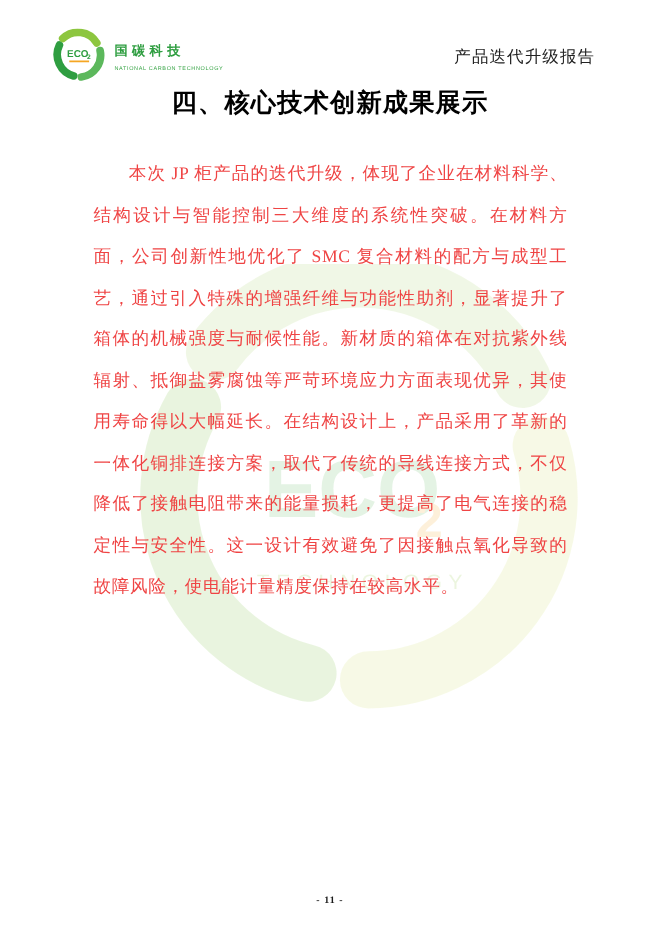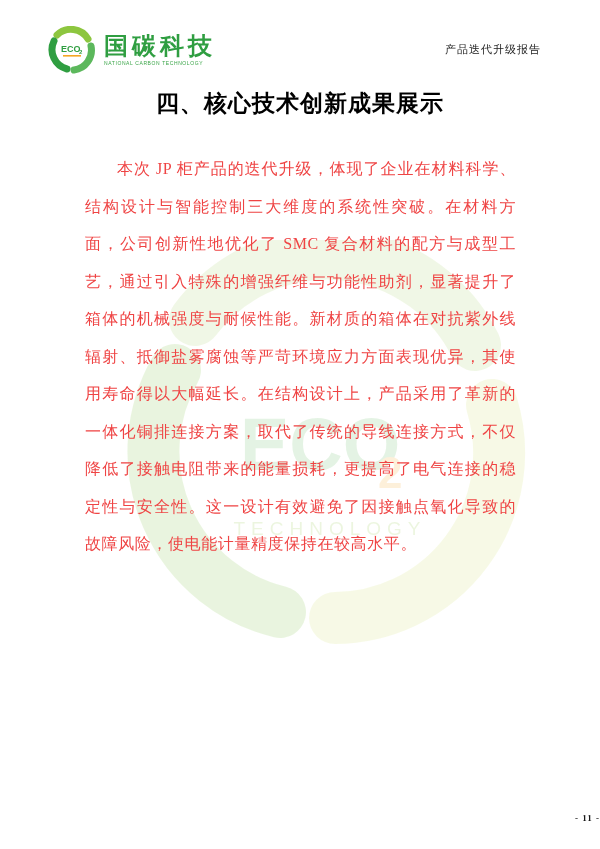--- a/index.html
+++ b/index.html
@@ -22,46 +22,46 @@
     display: flex;
     justify-content: space-between;
     align-items: flex-start;
     padding: 26px 59px 0 48px;
   }
   .logo-block { display: flex; align-items: center; gap: 8px; }
   .logo-mark { width: 48px; height: 48px; display: block; }
   .brand-text { display: flex; flex-direction: column; justify-content: center; }
   .brand-name {
     color: #2f9e41;
-    font-size: 24px;
+    font-size: 12px;
     font-weight: bold;
     letter-spacing: 4px;
     line-height: 24px;
     font-family: "Liberation Sans", sans-serif;
   }
   .brand-sub {
     color: #3aa548;
     font-size: 5px;
     letter-spacing: 0.6px;
     margin-top: 2px;
     font-family: "Liberation Sans", sans-serif;
     white-space: nowrap;
   }
   .report-label {
     margin-top: 16px;
-    font-size: 11px;
+    font-size: 15px;
     color: #222222;
     letter-spacing: 1px;
   }
 
   
   .doc-title {
     position: relative;
     z-index: 2;
-    margin-top: 14px;
+    margin-top: 4px;
     text-align: center;
     font-size: 23px;
     font-weight: bold;
     color: #000000;
     letter-spacing: 1px;
   }
 
   
   .content {
     position: relative;
@@ -90,21 +90,21 @@
     pointer-events: none;
   }
 
   
   .footer {
     position: absolute;
     z-index: 2;
     bottom: 26px;
     left: 0;
     width: 100%;
-    text-align: right;
+    text-align: center;
     font-size: 9px;
     font-weight: bold;
     color: #1a1a1a;
     letter-spacing: 1px;
   }
 </style>
 </head>
 <body>
 
 <div class="page">

